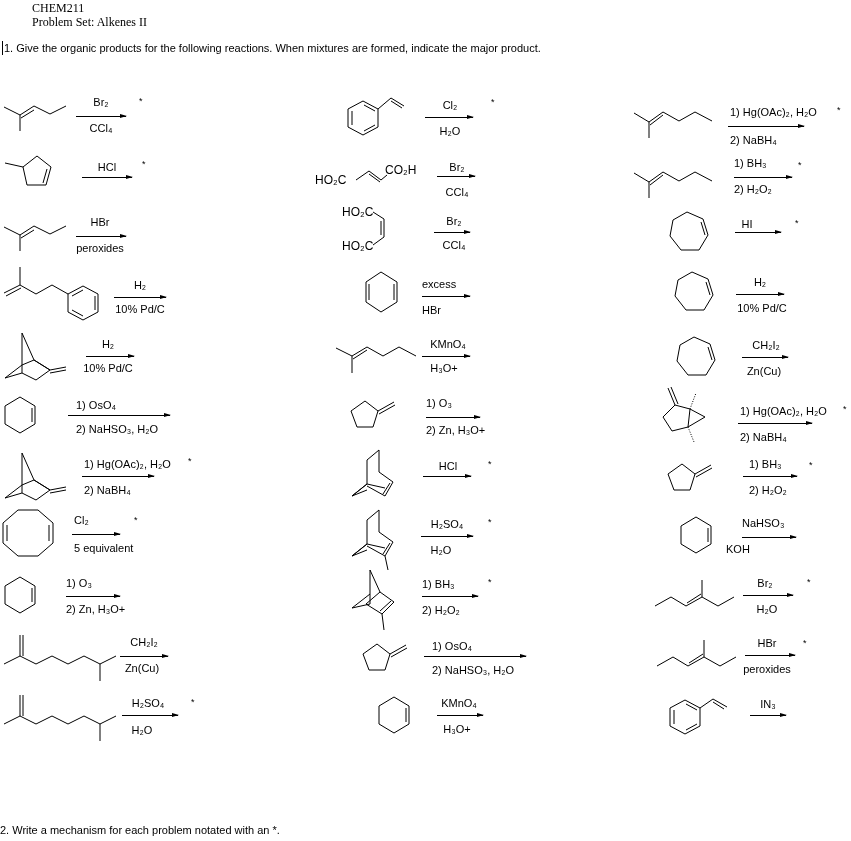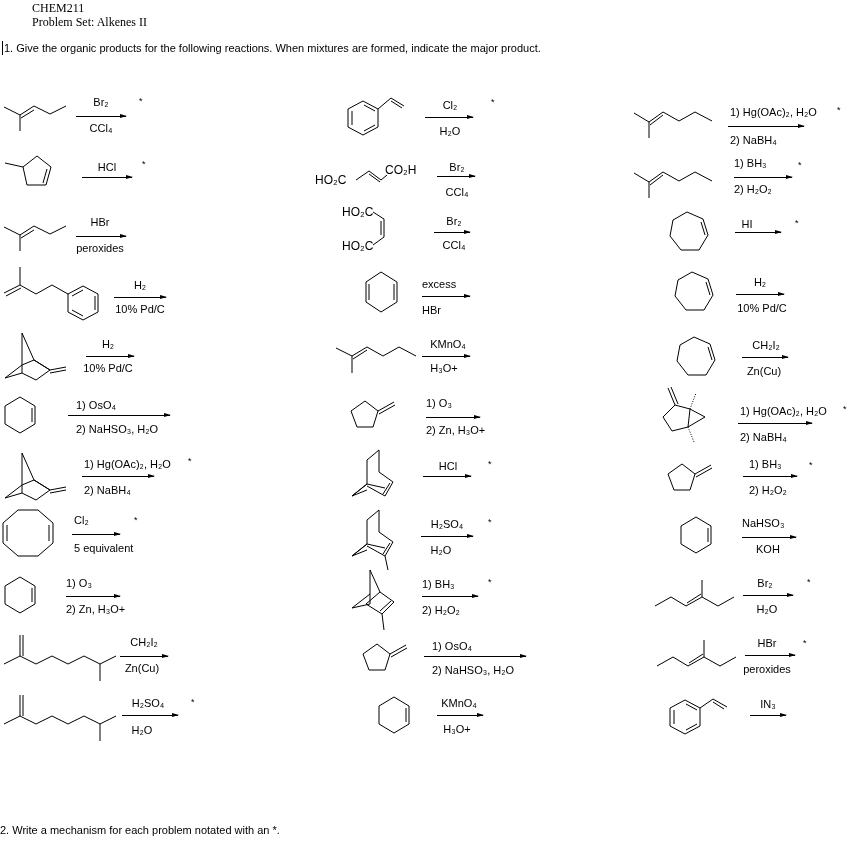--- a/index.html
+++ b/index.html
@@ -388,21 +388,21 @@
   <div class="star" style="left:144px;top:3px">*</div>
 </div>
 
 <div class="rx" style="left:677px;top:515px">
   <svg class="mol" width="40" height="42">
     <polygon points="19,2 34,11 34,29 19,38 4,29 4,11"></polygon>
       <line x1="31" y1="13" x2="31" y2="27"></line>
   </svg>
   <div class="reag" style="left:65px;top:2px;text-align:left">NaHSO₃</div>
   <div class="arrow" style="left:65px;top:22px;width:54px"></div>
-  <div class="reag" style="left:79px;top:28px;text-align:left">KOH</div>
+  <div class="reag" style="left:49px;top:28px;text-align:left">KOH</div>
 </div>
 
 <div class="rx" style="left:653px;top:575px">
   <svg class="mol" width="85" height="45">
     <polyline points="2,31 18,22 33,31 49,22 65,31 81,22"></polyline>
       <line x1="34" y1="28" x2="48" y2="19"></line>
       <line x1="49" y1="22" x2="49" y2="5"></line>
   </svg>
   <div class="reag" style="left:92px;top:2px;width:40px">Br₂</div>
   <div class="arrow" style="left:90px;top:20px;width:50px"></div>

